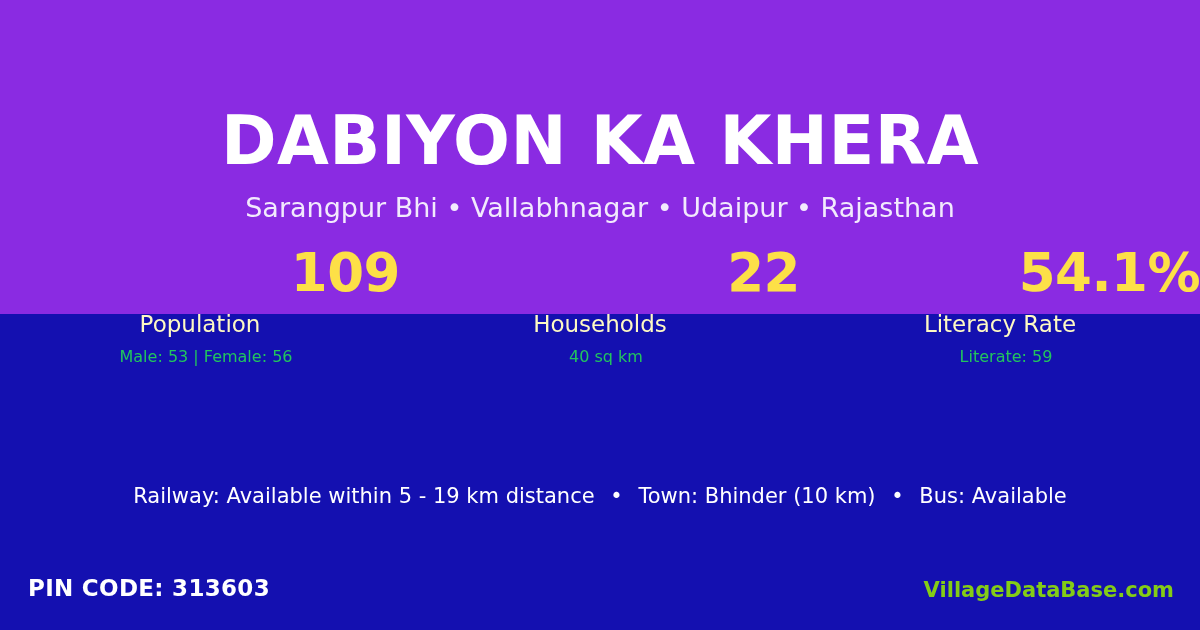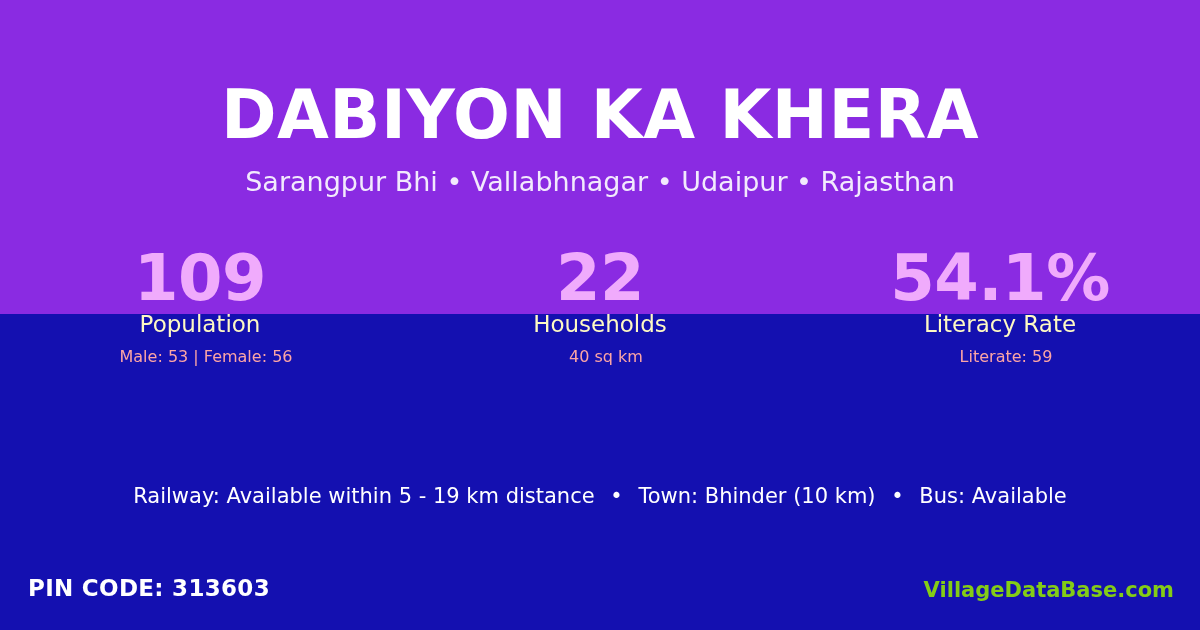--- a/index.html
+++ b/index.html
@@ -35,21 +35,21 @@
 
   
   .header {
     position:absolute;
     left:0; top:0;
     width:1200px;
     text-align:center;
     z-index:3;
   }
   .village-title {
-    margin-top:82px;
+    margin-top:108px;
     font-size:67px;
     line-height:1.0;
     font-weight:bold;
     color:#ffffff;
     letter-spacing:0.5px;
     white-space:nowrap;
   }
   .village-subtitle {
     margin-top:19px;
     font-size:27px;
@@ -65,40 +65,41 @@
     left:0; top:246px;
     width:1200px;
     display:flex;
     z-index:3;
   }
   .stat-col {
     flex:1 1 0;
     text-align:center;
   }
   .stat-value {
-    font-size:64px;
+    font-size:53px;
     line-height:1.0;
     font-weight:bold;
-    color:#f0abfc;
+    color:#fde047;
     height:58px;
     letter-spacing:-0.5px;
+    text-align:right;
   }
   .stat-label {
     margin-top:9px;
     font-size:23px;
     line-height:1.0;
     font-weight:normal;
     color:#fef9c3;
   }
   .stat-sub {
     margin-top:13px;
     font-size:16px;
     line-height:1.0;
     font-weight:normal;
-    color:#fca5a5;
+    color:#22c55e;
     margin-left:12px;
   }
 
   
   .amenities {
     position:absolute;
     left:0; top:486px;
     width:1200px;
     text-align:center;
     font-size:21px;

